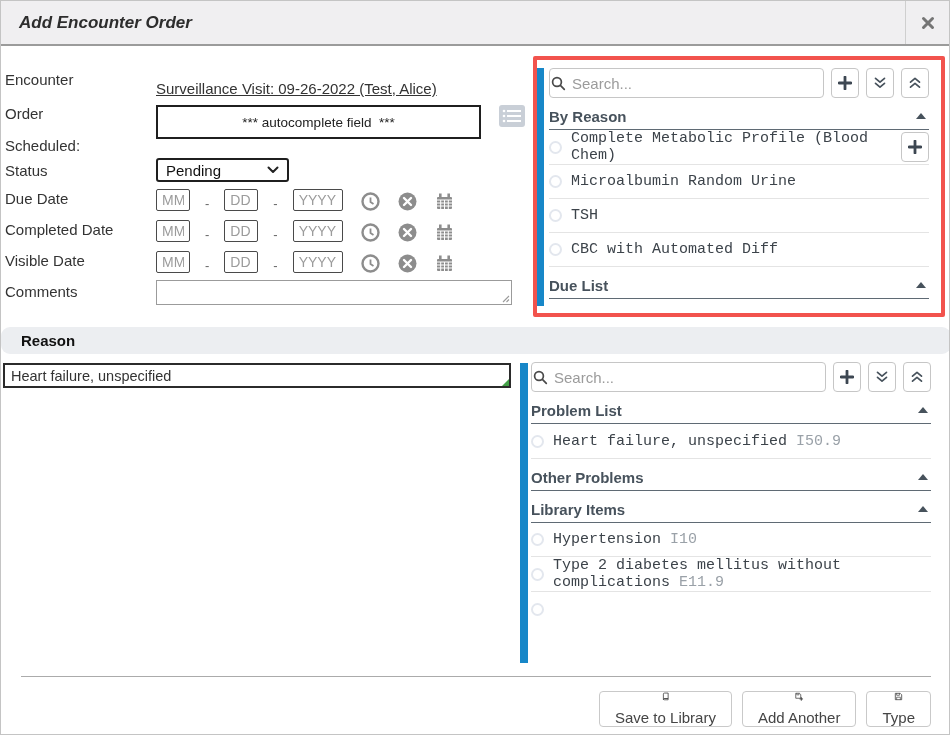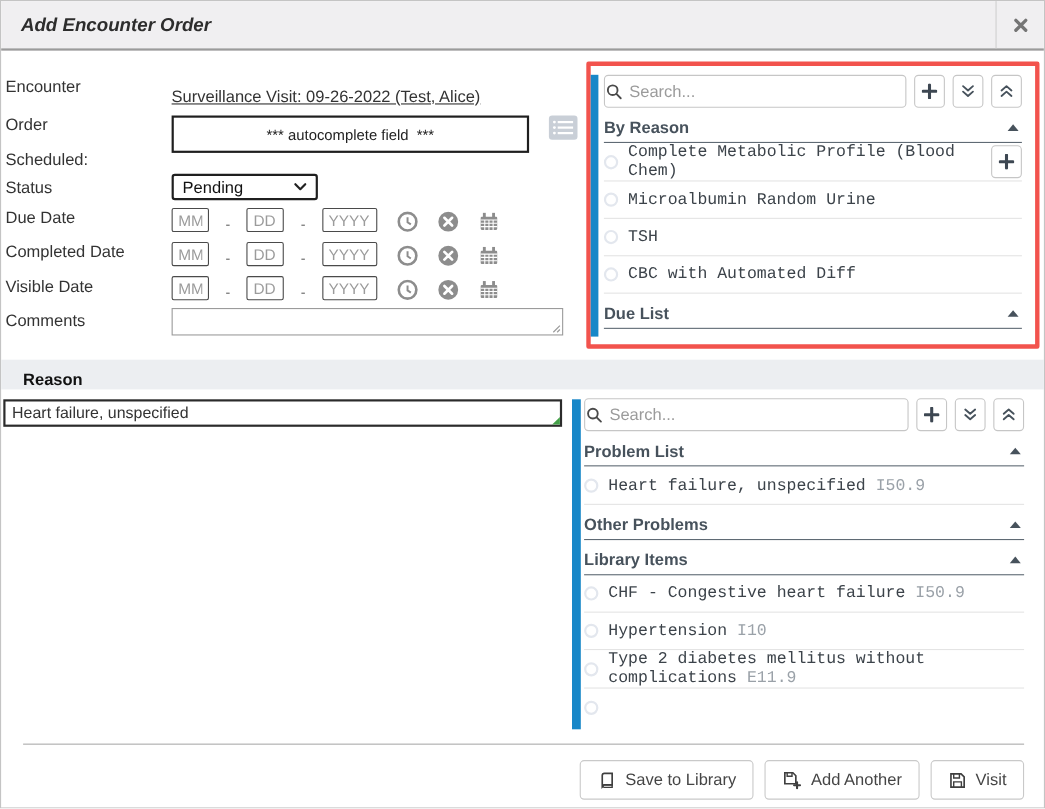--- a/index.html
+++ b/index.html
@@ -22,21 +22,21 @@
   .date-row input { height:22px; border:1.5px solid #4a4a4a; border-radius:2px; padding:0 5px; font-family:"Liberation Sans",sans-serif; font-size:14px; color:#333; }
   .date-row input::placeholder, .search-input::placeholder { color:#9b9b9b; opacity:1; }
   .d2 { width:34px; } .d4 { width:50px; }
   .dash { color:#666; font-size:13px; }
   .dicon { margin-left:3px; display:flex; align-items:center; cursor:pointer; background:none; border:none; padding:0; }
   .comments-wrap { position:absolute; left:155px; top:279px; width:356px; height:25px; }
   .comments-area { width:100%; height:100%; border:1px solid #9b9b9b; resize:none; font-family:"Liberation Sans",sans-serif; font-size:14px; padding:2px 5px; }
   .resize-corner { position:absolute; right:2px; bottom:2px; }
 
   
-  .reason-band { position:absolute; left:0; top:326px; width:950px; height:27px; background:#eceef1; display:flex; align-items:flex-end; }
+  .reason-band { position:absolute; left:0; top:326px; width:950px; height:27px; background:#eceef1; display:flex; align-items:center;border-radius:9px; }
   .reason-band span { margin-left:20px; font-size:15px; font-weight:bold; color:#111; }
   .reason-input-wrap { position:absolute; left:2px; top:362px; width:508px; height:25px; }
   .reason-input { width:100%; height:100%; border:2px solid #2b2b2b; font-family:"Liberation Sans",sans-serif; font-size:14.5px; padding:0 6px; color:#333; }
   .green-corner { position:absolute; right:2px; bottom:2px; width:0; height:0; border-left:7px solid transparent; border-bottom:7px solid #43a047; }
 
   
   .annotation { position:absolute; left:532px; top:55px; width:412px; height:261px; border:4px solid #f2534d; border-radius:2px; }
   .strip { background:#1787c8; position:absolute; }
   .strip-top { left:0; top:8px; width:7px; height:238px; }
   .strip-bottom { left:519px; top:362px; width:8px; height:300px; }
@@ -56,21 +56,21 @@
   .item:last-child { border-bottom:none; }
   .radio { width:13px; height:13px; flex:0 0 13px; border-radius:50%; border:2px solid #e3e7ee; background:#fff; }
   .item-label { font-size:15px; color:#3c434a;font-family:Liberation Mono, monospace; }
   .item-code { font-size:15px; color:#9aa1a8; }
   .item .spacer { flex:1; }
   .item .icon-btn { margin:2px 0; }
 
   
   .footer-line { position:absolute; left:20px; right:18px; top:675px; border-top:1px solid #ababab; }
   .footer-buttons { position:absolute; right:18px; top:690px; display:flex; gap:10px; }
-  .btn { height:36px; padding:0 15px; background:#fff; border:1px solid #c9c9c9; border-radius:4px; display:flex; align-items:center; gap:8px; font-family:"Liberation Sans",sans-serif; font-size:15px; color:#454545; cursor:pointer; }
+  .btn { height:36px; padding:0 15px; background:#fff; border:1px solid #c9c9c9; border-radius:4px; display:flex; align-items:center; gap:8px; font-family:"Liberation Sans",sans-serif; font-size:15px; color:#454545; cursor:pointer;flex-direction:column; }
 </style>
 </head>
 <body>
 
 <div class="dialog">
 
   <div class="hdr">
     <div class="hdr-title">Add Encounter Order</div>
     <div class="hdr-close">
       <svg width="14" height="14" viewBox="0 0 14 14">
@@ -313,24 +313,20 @@
       <span class="sec-title">Other Problems</span>
       <span class="tri-up"></span>
     </div>
 
     <div class="sec-header">
       <span class="sec-title">Library Items</span>
       <span class="tri-up"></span>
     </div>
     <div class="item">
       <span class="radio"></span>
-      <span class="item-label"><span>CHF - Congestive heart failure</span> <span class="item-code">I50.9</span></span>
-    </div>
-    <div class="item">
-      <span class="radio"></span>
       <span class="item-label"><span>Hypertension</span> <span class="item-code">I10</span></span>
     </div>
     <div class="item">
       <span class="radio"></span>
       <span class="item-label"><span>Type 2 diabetes mellitus without complications</span> <span class="item-code">E11.9</span></span>
     </div>
     <div class="item">
       <span class="radio"></span>
     </div>
   </div>
@@ -351,17 +347,17 @@
         <path d="M13.6 11.2v5.4 M10.9 13.9h5.4" stroke="#3f3f3f" stroke-width="1.9" stroke-linecap="round"></path>
       </svg>
       <span>Add Another</span>
     </button>
     <button class="btn">
       <svg width="17" height="17" viewBox="0 0 17 17">
         <path d="M2.5 2.5h9.2l2.8 2.8v9.2H2.5z" fill="none" stroke="#3f3f3f" stroke-width="1.5"></path>
         <path d="M5 2.5v3.7h5.2V2.5" fill="none" stroke="#3f3f3f" stroke-width="1.3"></path>
         <path d="M5 14.5V9.8h7v4.7" fill="none" stroke="#3f3f3f" stroke-width="1.3"></path>
       </svg>
-      <span>Visit</span>
+      <span>Type</span>
     </button>
   </div>
 
 </div>
 
 </body></html>

